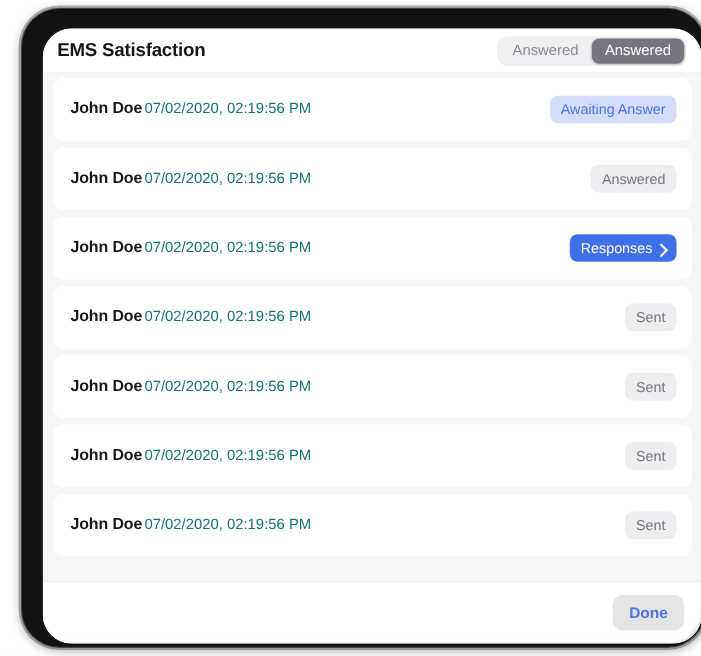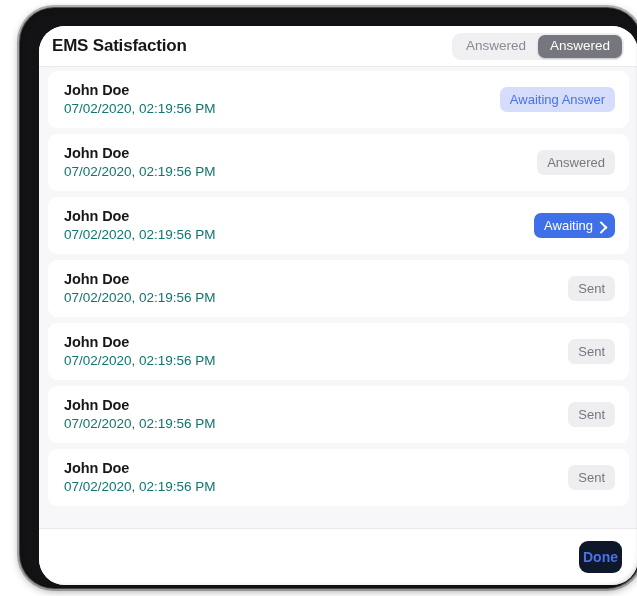--- a/index.html
+++ b/index.html
@@ -125,21 +125,21 @@
     margin-bottom: 6px;
     padding: 0 14px 0 16px;
     display: flex;
     align-items: center;
     justify-content: space-between;
     cursor: pointer;
   }
   .row:last-child { margin-bottom: 0; }
   .row-text {
     display: flex;
-    flex-direction: column;
+    flex-direction: row;
     gap: 2px;
     min-width: 0;
   }
   .row-name {
     font-size: 14.5px;
     font-weight: bold;
     color: #18181a;
     line-height: 1.15;
     letter-spacing: -0.1px;
   }
@@ -193,27 +193,27 @@
     height: 57px;
     box-sizing: border-box;
     background: #ffffff;
     border-top: 1px solid #e9e9ec;
     display: flex;
     align-items: center;
     justify-content: flex-end;
     padding: 0 16px;
   }
   .done-btn {
-    background: #0f172a;
+    background: #e5e5e5;
     color: #4a72e8;
     font-size: 14px;
     font-weight: bold;
     border: none;
     border-radius: 9px;
-    padding: 8px 4px;
+    padding: 8px 15px;
     cursor: pointer;
     font-family: inherit;
   }
 </style>
 </head>
 <body>
 
 <div class="frame">
   <div class="card">
 
@@ -246,21 +246,21 @@
           <span>Answered</span>
         </div>
       </div>
 
       <div class="row">
         <div class="row-text">
           <div class="row-name">John Doe</div>
           <div class="row-date">07/02/2020, 02:19:56 PM</div>
         </div>
         <div class="badge badge--answered">
-          <span>Awaiting</span>
+          <span>Responses</span>
           <span class="chev"></span>
         </div>
       </div>
 
       <div class="row">
         <div class="row-text">
           <div class="row-name">John Doe</div>
           <div class="row-date">07/02/2020, 02:19:56 PM</div>
         </div>
         <div class="badge badge--sent">

